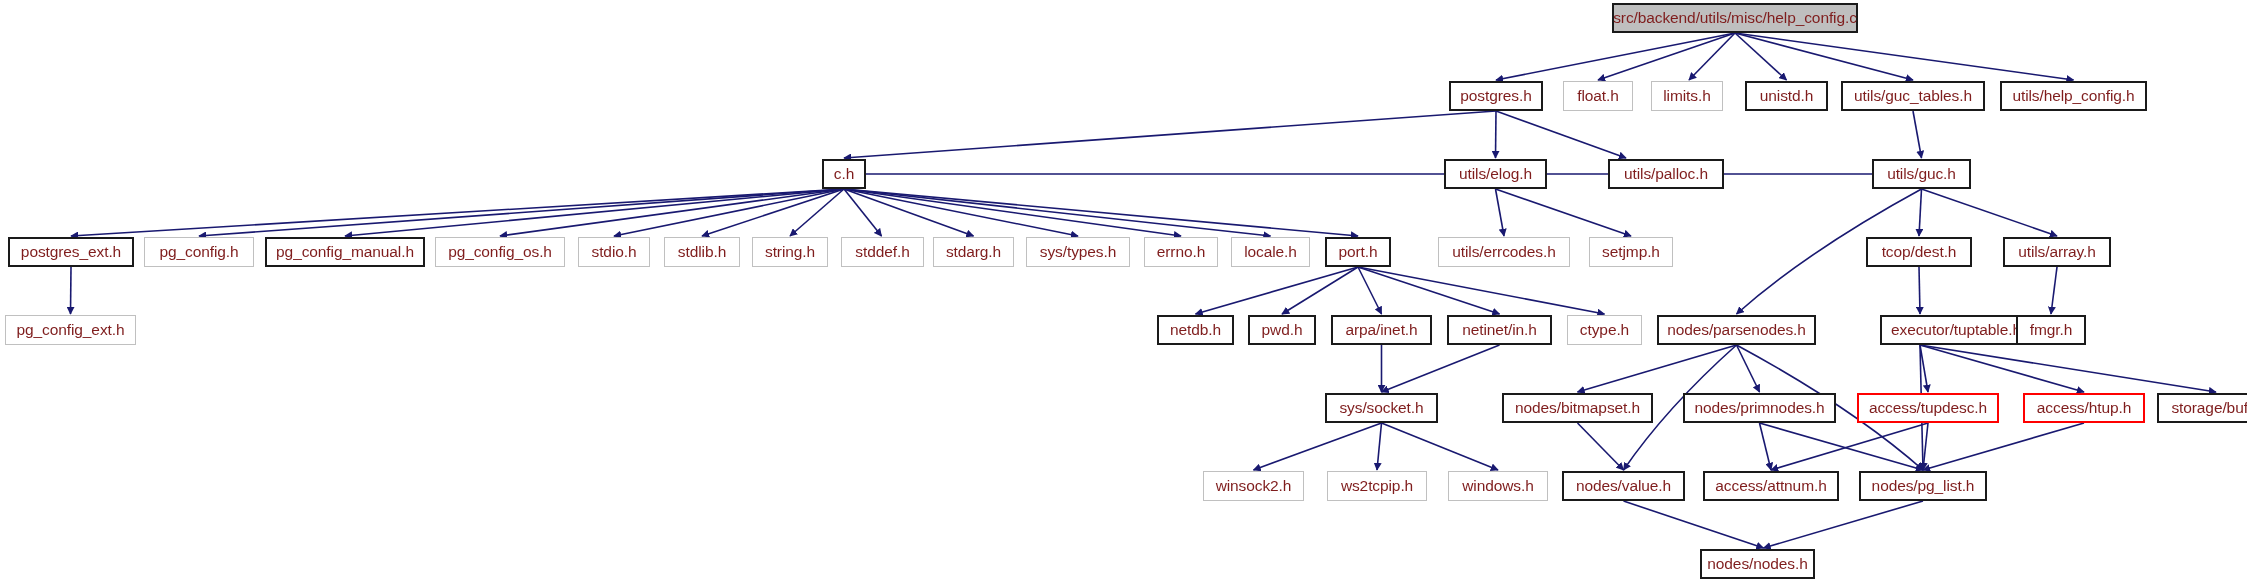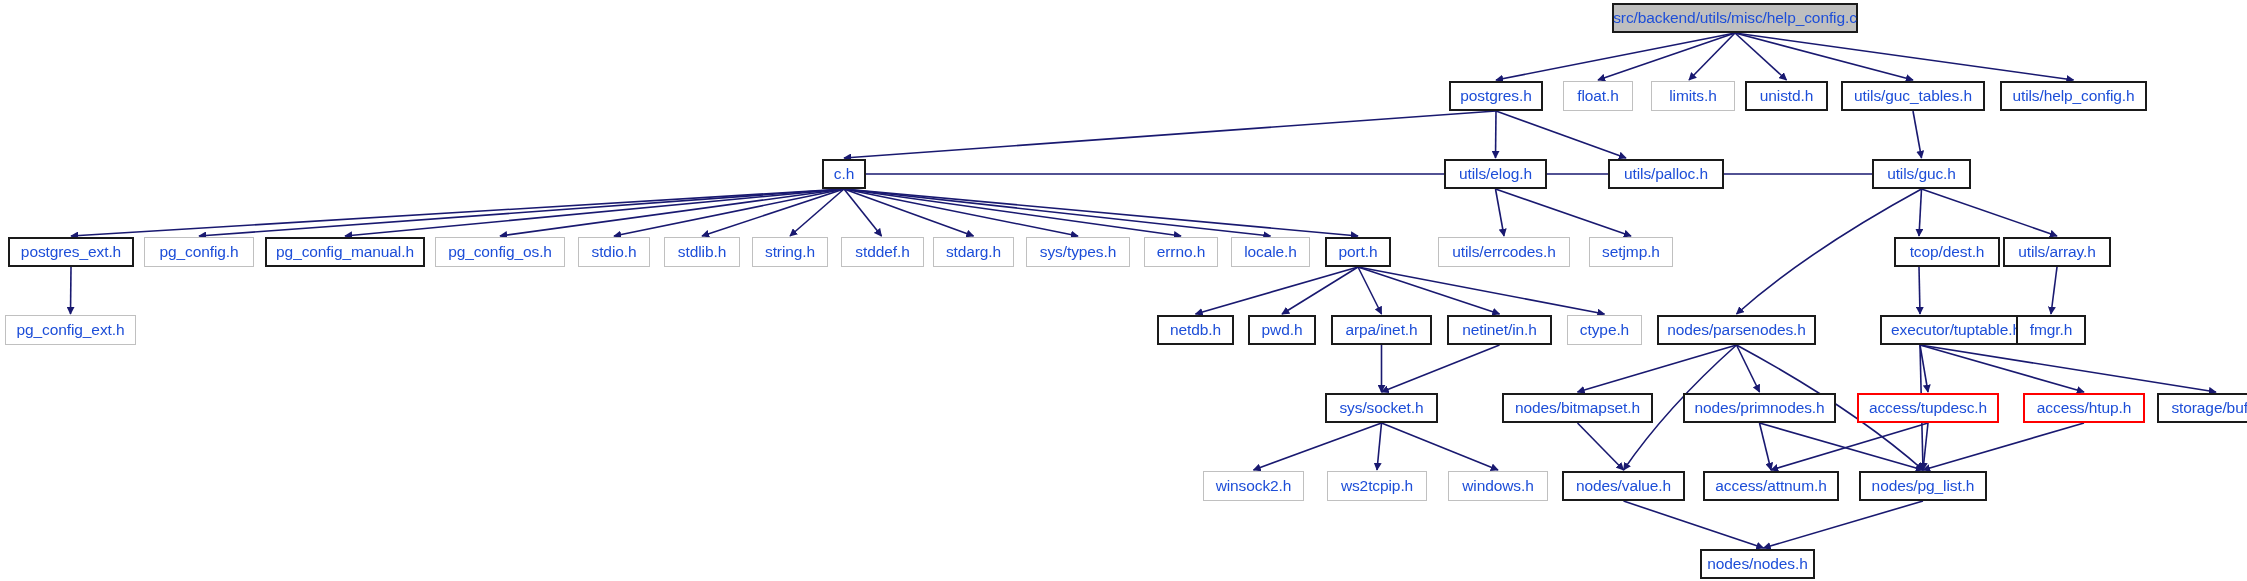--- a/index.html
+++ b/index.html
@@ -26,21 +26,21 @@
     position: absolute;
     box-sizing: border-box;
     display: flex;
     align-items: center;
     justify-content: center;
     background: #ffffff;
     border: 1px solid #c0c0c0;
     height: 30px;
     white-space: nowrap;
     font-size: 15.5px;
-    color: #1d4ed8;
+    color: #7f1d1d;
     letter-spacing: -0.1px;
     z-index: 5;
   }
   .node-box.bold {
     border: 2px solid #1a1a1a;
   }
   .node-box.red {
     border: 2px solid #ff0000;
   }
   .node-box.root {
@@ -122,21 +122,21 @@
     </svg>
 <div class="node-box root" style="left: 1612px; top: 3px; width: 246px;">
       <span class="node-label">src/backend/utils/misc/help_config.c</span>
     </div>
     <div class="node-box bold" style="left: 1449px; top: 81px; width: 94px;">
       <span class="node-label">postgres.h</span>
     </div>
     <div class="node-box" style="left: 1563px; top: 81px; width: 70px;">
       <span class="node-label">float.h</span>
     </div>
-    <div class="node-box" style="left: 1651px; top: 81px; width: 84px;">
+    <div class="node-box" style="left: 1651px; top: 81px; width: 72px;">
       <span class="node-label">limits.h</span>
     </div>
     <div class="node-box bold" style="left: 1745px; top: 81px; width: 83px;">
       <span class="node-label">unistd.h</span>
     </div>
     <div class="node-box bold" style="left: 1841px; top: 81px; width: 144px;">
       <span class="node-label">utils/guc_tables.h</span>
     </div>
     <div class="node-box bold" style="left: 2000px; top: 81px; width: 147px;">
       <span class="node-label">utils/help_config.h</span>
@@ -191,21 +191,21 @@
     </div>
     <div class="node-box bold" style="left: 1325px; top: 237px; width: 66px;">
       <span class="node-label">port.h</span>
     </div>
     <div class="node-box" style="left: 1438px; top: 237px; width: 132px;">
       <span class="node-label">utils/errcodes.h</span>
     </div>
     <div class="node-box" style="left: 1589px; top: 237px; width: 84px;">
       <span class="node-label">setjmp.h</span>
     </div>
-    <div class="node-box bold" style="left: 1866px; top: 237px; width: 106px; margin-left: 28px;">
+    <div class="node-box bold" style="left: 1866px; top: 237px; width: 106px;">
       <span class="node-label">tcop/dest.h</span>
     </div>
     <div class="node-box bold" style="left: 2003px; top: 237px; width: 108px;">
       <span class="node-label">utils/array.h</span>
     </div>
     <div class="node-box" style="left: 5px; top: 315px; width: 131px;">
       <span class="node-label">pg_config_ext.h</span>
     </div>
     <div class="node-box bold" style="left: 1157px; top: 315px; width: 77px;">
       <span class="node-label">netdb.h</span>

